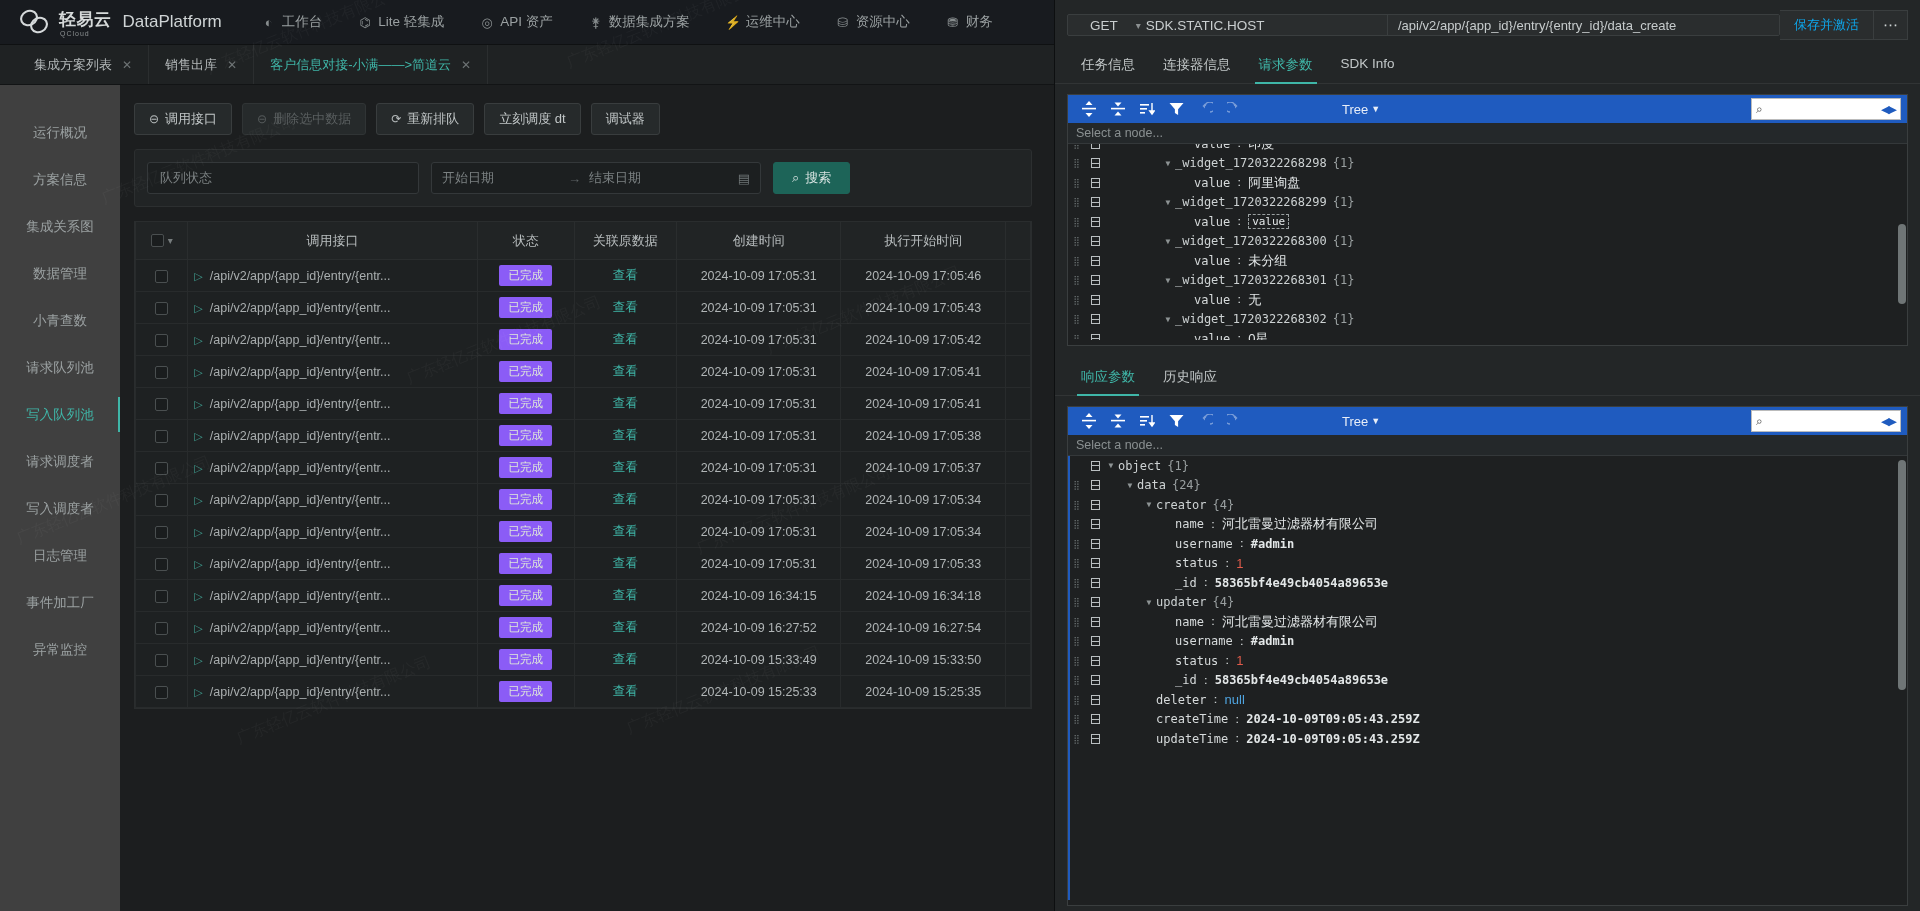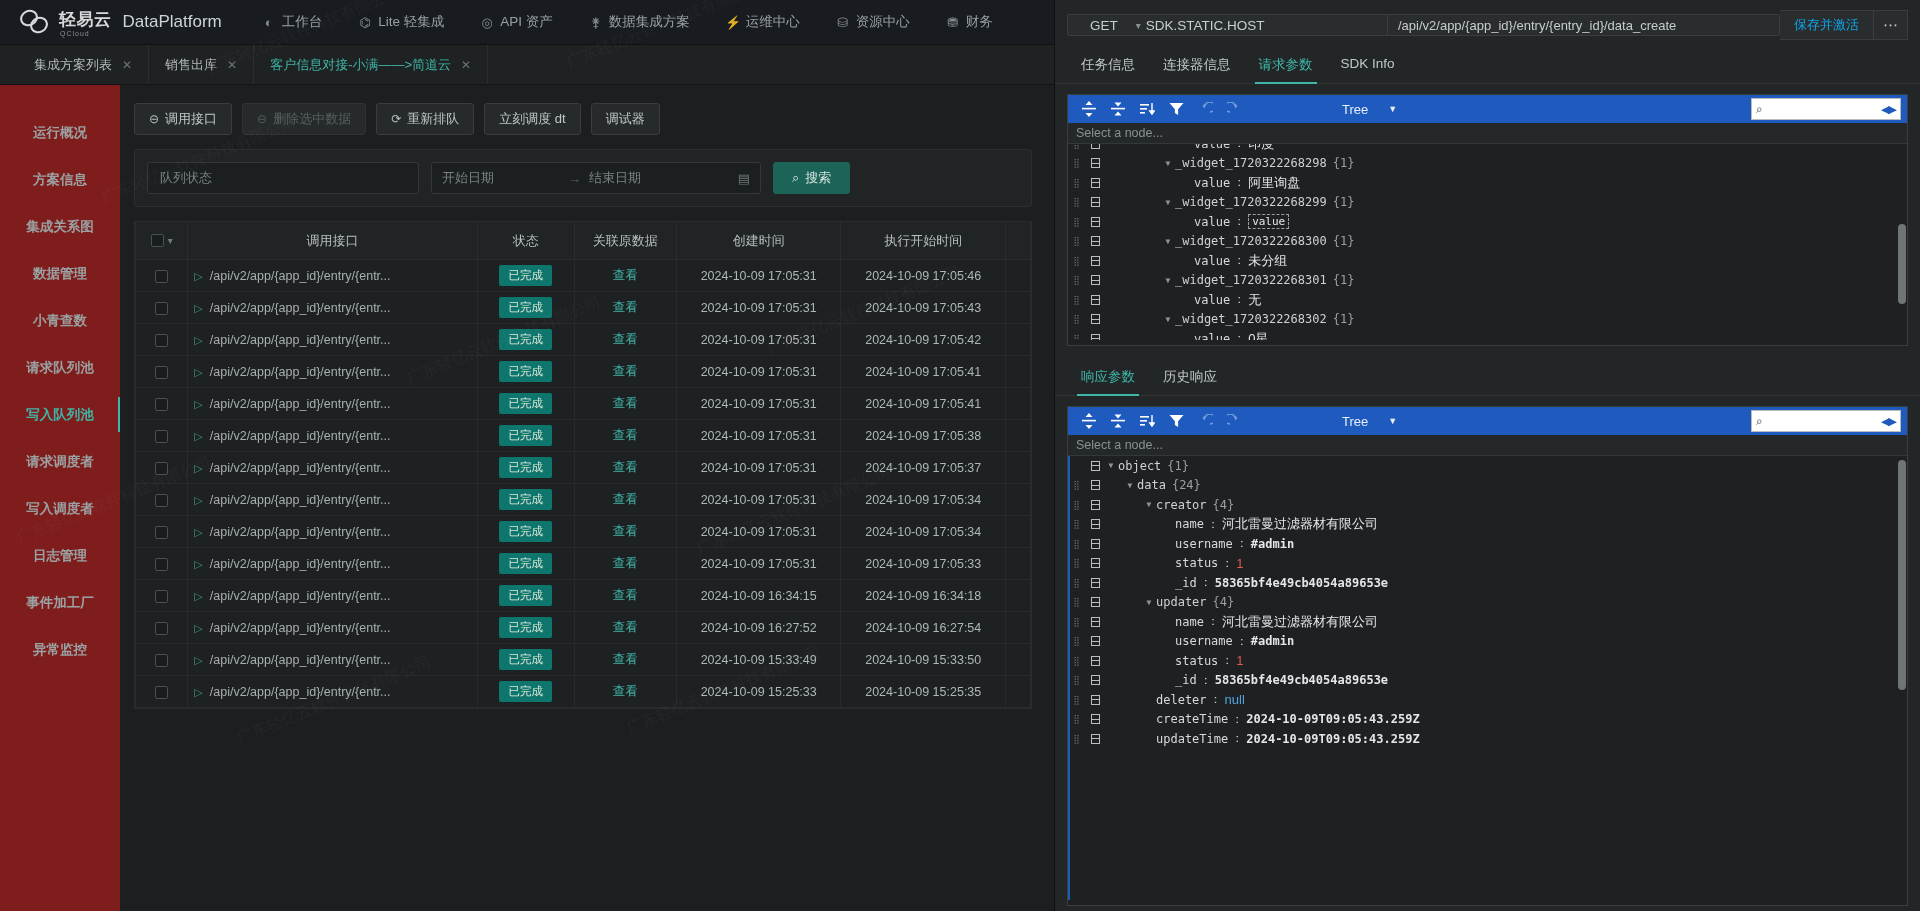--- a/index.html
+++ b/index.html
@@ -51,23 +51,22 @@
     padding: 0 16px; font-size: 13px; color: #b3b8b9;
     border-right: 1px solid #2b2e2f; cursor: pointer;
     white-space: nowrap;
   }
   .tab.active { color: #3fb6a8; }
   .tab .x { color: #6d7374; font-size: 12px; }
 
   
   .lbody { display: flex; height: 826px; }
   .lside {
-    width: 120px; background: #7f1d1d; padding-top: 24px;
+    width: 120px; background: #404040; padding-top: 24px;
     flex: 0 0 120px;
-    font-weight: bold;
   }
   .lside-item {
     height: 47px; display: flex; align-items: center; justify-content: center;
     color: #9ba1a2; font-size: 13.5px; cursor: pointer;
     position: relative;
   }
   .lside-item.active { color: #3fb6a8; }
   .lside-item.active:after {
     content:""; position:absolute; right:0; top:6px; bottom:6px; width:2px; background:#3fb6a8;
   }
@@ -118,21 +117,21 @@
     height: 32px; border: 1px solid #282b2c; color: #b0b5b6; font-size: 12.5px;
     text-align: center; padding: 0 6px; background: #1e2122;
     white-space: nowrap; overflow: hidden; text-overflow: ellipsis;
   }
   td.api { text-align: left; color: #a9aeaf; font-size: 12.5px; }
   td.api .pl { color: #3f9d8f; margin-right: 7px; font-size: 11px; }
   .cb { width: 13px; height: 13px; border: 1px solid #4a4f50; background: #1a1d1e; border-radius: 2px; display:inline-block; vertical-align:middle;}
   .cbh { display:flex; align-items:center; justify-content:center; gap:4px;}
   .cbh .cv { color:#777d7e; font-size:10px;}
   .badge {
-    display: inline-block; background: #0f766e; color: #dfe8d8;
+    display: inline-block; background: #8b5cf6; color: #dfe8d8;
     font-size: 11.5px; padding: 3px 9px; border-radius: 2px;
   }
   .vlink { color: #3fb6a8; cursor: pointer; font-size: 12.5px; }
   .col-cb { width: 42px; } .col-api { width: 232px; }
   .col-st { width: 78px; } .col-rel { width: 82px; }
   .col-ct { width: 132px; } .col-et { width: 132px; }
   .col-tail { width: 20px; }
 
   .watermark {
     position: absolute; color: rgba(255,255,255,0.035); font-size: 16px;
@@ -189,21 +188,21 @@
   .je-menu {
     background: #1f5bbf; height: 28px; display: flex; align-items: center;
     padding: 0 8px; gap: 3px; position: relative;
   }
   .je-btn {
     width: 26px; height: 22px; display: flex; align-items: center; justify-content: center;
     cursor: pointer; color: #fff;
   }
   .je-btn.dim { opacity: .4; cursor: default; }
   .je-mode {
-    color: #e8eef8; font-size: 13px; margin-left: 92px; display: flex; align-items: center; gap: 20px;
+    color: #e8eef8; font-size: 13px; margin-left: 92px; display: flex; align-items: center; gap: 3px;
     cursor: pointer;
   }
   .je-mode .cv { font-size: 9px; }
   .je-search {
     position: absolute; right: 6px; top: 3px; height: 22px; width: 150px;
     background: #fff; border: 1px solid #bbb; display: flex; align-items: center;
     padding: 0 4px; justify-content: space-between;
   }
   .je-search .mag { color: #555; font-size: 12px; }
   .je-search .nav { color: #1f5bbf; font-size: 11px; letter-spacing: -1px;}

